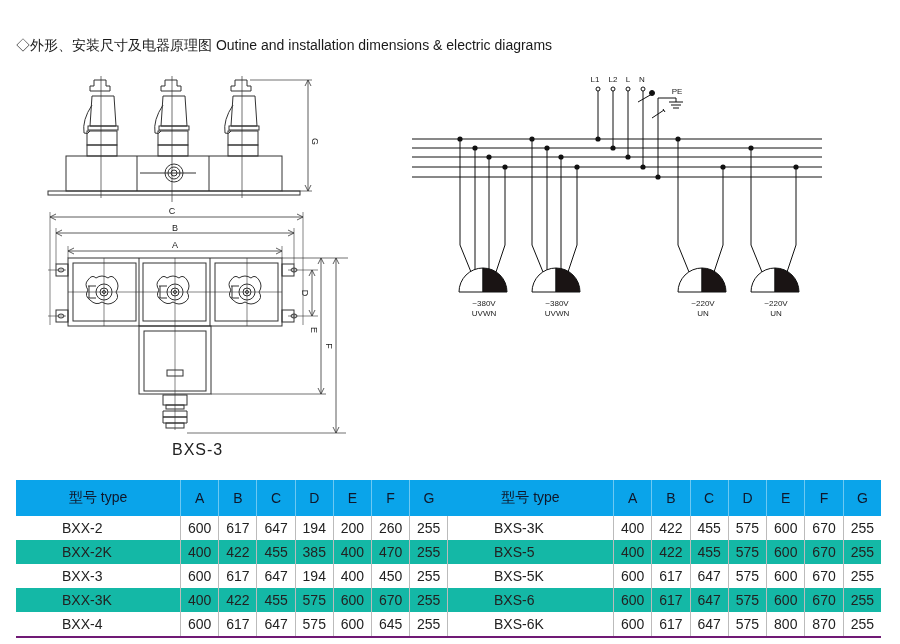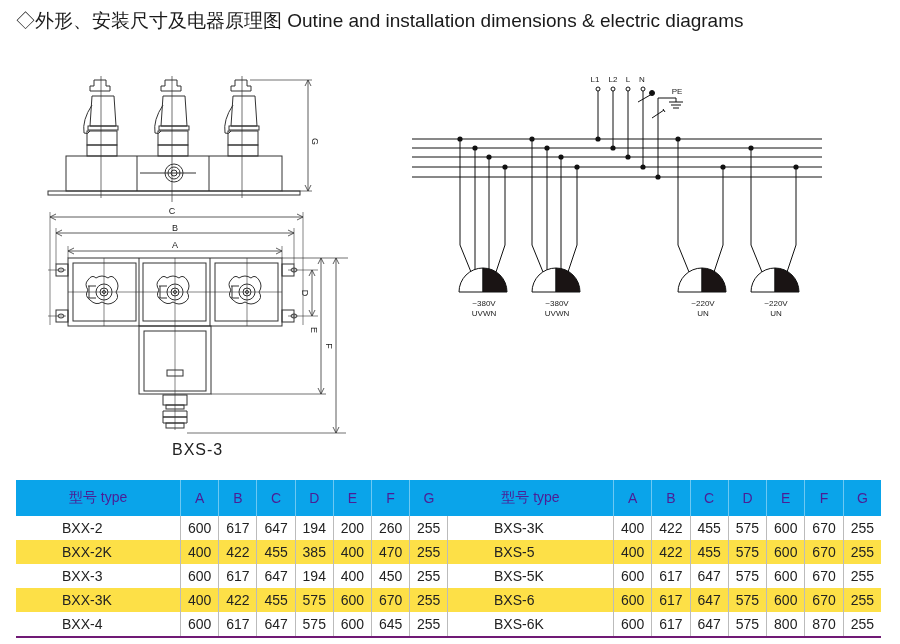--- a/index.html
+++ b/index.html
@@ -1,25 +1,25 @@
 <!DOCTYPE html>
 <html><head>
 <meta charset="utf-8">
 <style>
   html, body { margin: 0; padding: 0; background: #ffffff; }
   body { width: 900px; height: 644px; position: relative; overflow: hidden; font-family: "Liberation Sans", sans-serif; color: #222; }
-  .title { position: absolute; left: 16px; top: 8px; font-size: 19px; color: #1a1a1a; letter-spacing: 0px; white-space: nowrap; }
+  .title { position: absolute; left: 16px; top: 37px; font-size: 14px; color: #1a1a1a; letter-spacing: 0px; white-space: nowrap; }
   svg { position: absolute; left: 0; top: 0; }
   .dimlabel { font-family: "Liberation Sans", sans-serif; font-size: 9px; fill: #222; }
   .wlabel { font-family: "Liberation Sans", sans-serif; font-size: 8px; fill: #222; }
   .model-label { position: absolute; left: 172px; top: 441px; font-size: 16px; letter-spacing: 1px; color: #222; }
   table.spec { position: absolute; top: 480px; border-collapse: collapse; font-size: 14px; }
-  table.spec th { background: #0aa4ea; color: #4c1d95; font-weight: normal; height: 34px; border-right: 1px solid #6cc8f2; font-size: 14px; }
+  table.spec th { background: #0aa4ea; color: #0f172a; font-weight: normal; height: 34px; border-right: 1px solid #6cc8f2; font-size: 14px; }
   table.spec td { height: 24px; text-align: center; border-right: 1px solid #bbb; color: #222; padding: 0; }
-  table.spec tr.alt td { background: #fde047; }
+  table.spec tr.alt td { background: #14b8a6; }
   table.spec tr:last-child td { border-bottom: 2px solid #701a75; }
   table.spec td.type { text-align: left; padding-left: 46px; }
   #tbl-left { left: 16px; width: 432px; }
   #tbl-right { left: 448px; width: 433px; }
   #tbl-left td.type, #tbl-left th.type { width: 148px; }
   #tbl-right td.type, #tbl-right th.type { width: 148px; }
   table.spec th.col, table.spec td.val { width: 40px; }
   table.spec td:last-child, table.spec th:last-child { border-right: none; }
   #tbl-left td:last-child { border-right: 1px solid #bbb; }
 </style>

